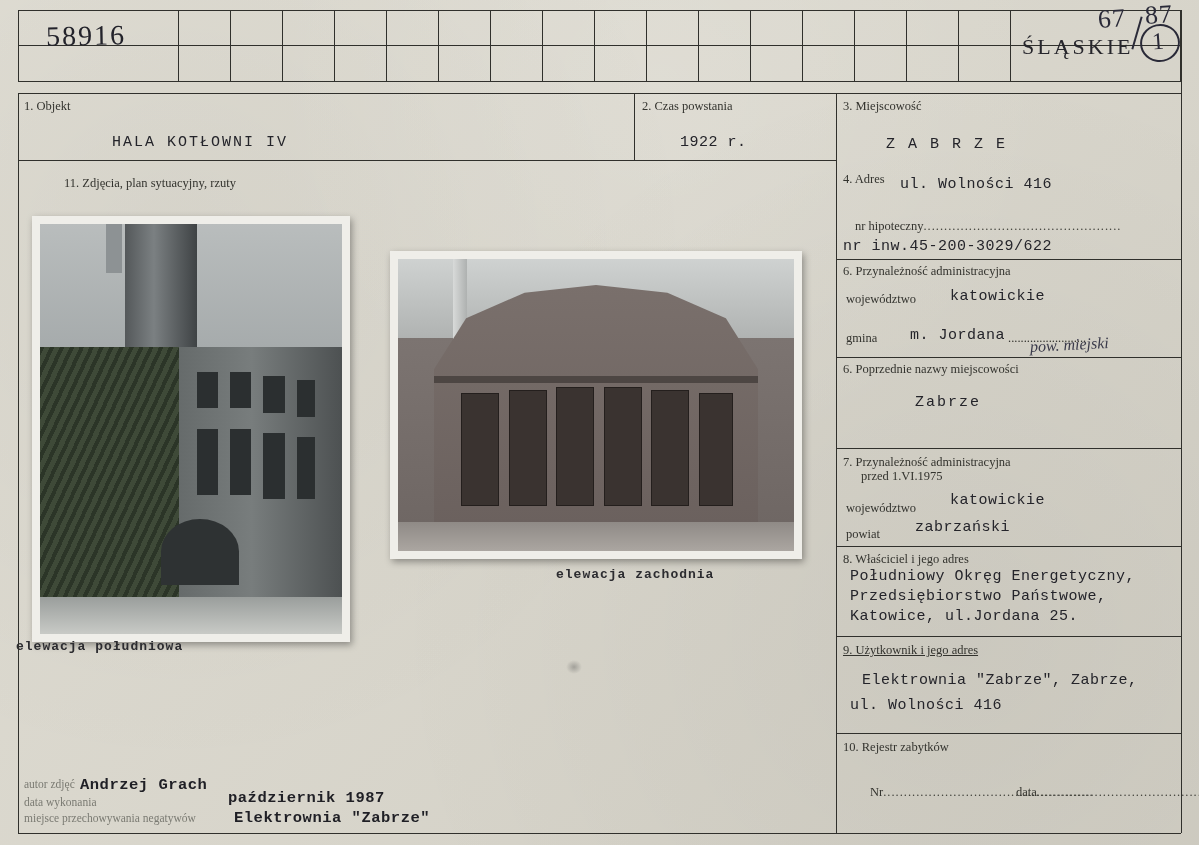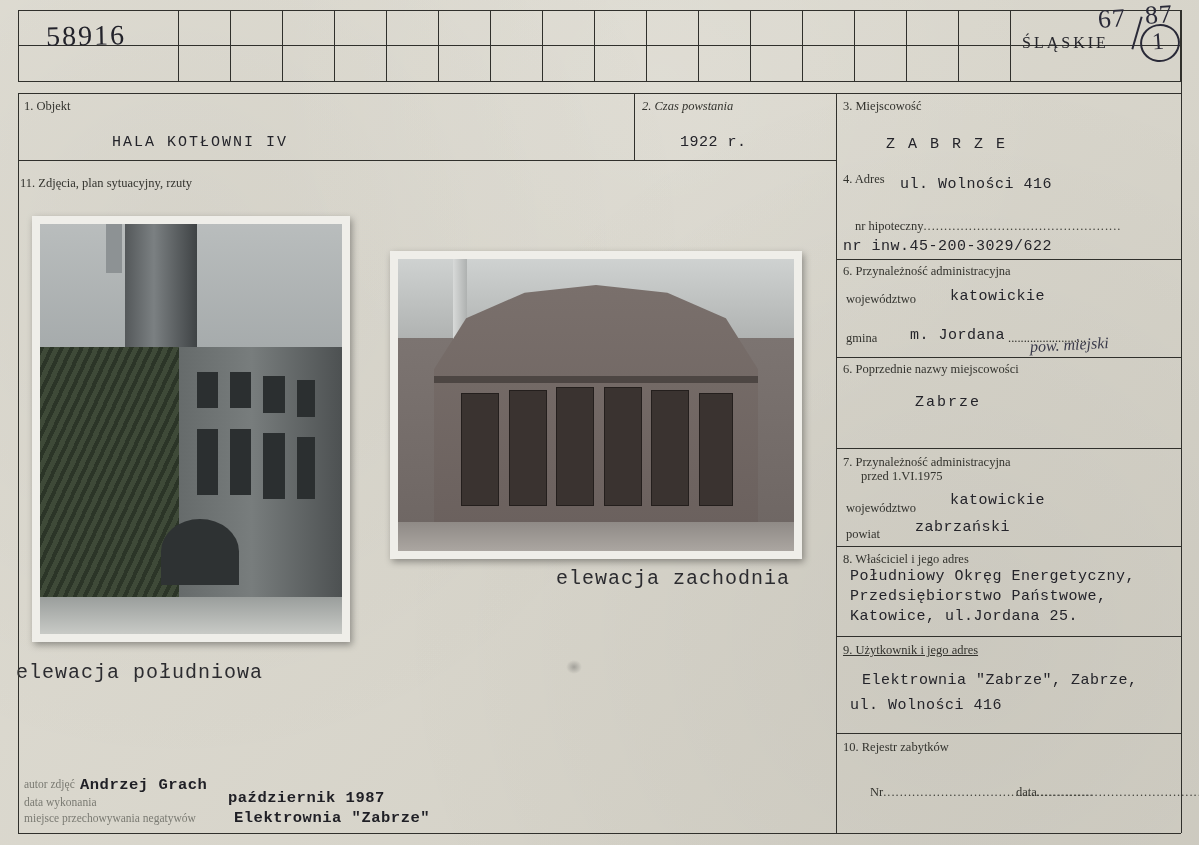--- a/index.html
+++ b/index.html
@@ -31,21 +31,21 @@
   .topgrid{position:absolute;left:18px;top:10px;width:1163px;height:72px;}
 
   .idnum{
     position:absolute;left:46px;top:20px;
     font-family:"Liberation Serif", serif;
     font-size:28px;color:#23232b;letter-spacing:2px;
     transform:rotate(-1.2deg);
   }
   .region{
     position:absolute;left:1022px;top:34px;
-    font-size:16px;letter-spacing:3px;color:#26262c;
+    font-size:22px;letter-spacing:3px;color:#26262c;
     font-family:"Liberation Serif", serif;
   }
   .yearhand{
     position:absolute;left:1098px;top:4px;
     font-family:"Liberation Serif", serif;
     font-size:26px;color:#2a2a38;
     transform:rotate(-4deg);letter-spacing:1px;
   }
   .slashhand{
     position:absolute;left:1136px;top:16px;width:2px;height:34px;
@@ -72,21 +72,21 @@
   
   .tw{
     position:absolute;
     font-family:"Liberation Mono", monospace;
     font-size:15px;color:#24242a;
     white-space:nowrap;letter-spacing:0.5px;
   }
   .caption{
     position:absolute;
     font-family:"Liberation Mono", monospace;
-    font-size:20px;color:#2c2c30;letter-spacing:1px;
+    font-size:13px;color:#2c2c30;letter-spacing:1px;font-weight:bold;
   }
   .dots{
     font-family:"Liberation Serif", serif;
     font-size:12.5px;color:#44443d;letter-spacing:1px;
   }
   .hand{
     position:absolute;
     font-family:"Liberation Serif", serif;
     font-style:italic;
     font-size:16px;color:#3a3a4a;
@@ -198,48 +198,48 @@
   <div class="hline" style="left:18px;top:93px;width:1163px;"></div>
   <div class="hline" style="left:18px;top:160px;width:819px;"></div>
   <div class="vline" style="left:18px;top:93px;height:67px;"></div>
   <div class="vline" style="left:634px;top:93px;height:67px;"></div>
   <div class="vline" style="left:836px;top:93px;height:740px;"></div>
   <div class="vline" style="left:1181px;top:10px;height:823px;"></div>
 
   <div class="flabel" style="left:24px;top:99px;">1. Objekt</div>
   <div class="tw" style="left:112px;top:134px;letter-spacing:2px;">HALA  KOTŁOWNI  IV</div>
 
-  <div class="flabel" style="left:642px;top:99px;font-style:italic;">2. Czas powstania</div>
+  <div class="flabel" style="left:642px;top:99px;">2. Czas powstania</div>
   <div class="tw" style="left:680px;top:134px;">1922 r.</div>
 
   <div class="flabel" style="left:843px;top:99px;">3. Miejscowość</div>
   <div class="tw" style="left:886px;top:136px;letter-spacing:2px;">Z A B R Z E</div>
 
-  <div class="flabel" style="left:20px;top:176px;">11. Zdjęcia, plan sytuacyjny, rzuty</div>
+  <div class="flabel" style="left:20px;top:176px;padding-left:44px;">11. Zdjęcia, plan sytuacyjny, rzuty</div>
 
   <div class="photo p1" style="left:32px;top:216px;">
     <div class="photoinner">
       <div class="p1sky"></div>
       <div class="p1chimney"></div>
       <div class="p1tower"></div>
       <div class="p1body"></div>
       <div class="p1ivy"></div>
       <div class="p1win" style="left:52%;top:36%;width:7%;height:9%;"></div>
       <div class="p1win" style="left:63%;top:36%;width:7%;height:9%;"></div>
       <div class="p1win" style="left:74%;top:37%;width:7%;height:9%;"></div>
       <div class="p1win" style="left:85%;top:38%;width:6%;height:9%;"></div>
       <div class="p1win" style="left:52%;top:50%;width:7%;height:16%;"></div>
       <div class="p1win" style="left:63%;top:50%;width:7%;height:16%;"></div>
       <div class="p1win" style="left:74%;top:51%;width:7%;height:16%;"></div>
       <div class="p1win" style="left:85%;top:52%;width:6%;height:15%;"></div>
       <div class="p1arch"></div>
       <div class="p1ground"></div>
     </div>
   </div>
-  <div class="caption" style="left:16px;top:661px;text-align:center;">elewacja południowa</div>
+  <div class="caption" style="left:16px;top:639px;text-align:center;">elewacja południowa</div>
 
   <div class="photo p2" style="left:390px;top:251px;">
     <div class="photoinner">
       <div class="p2sky"></div>
       <div class="p2chim"></div>
       <div class="p2gable"></div>
       <div class="p2band"></div>
       <div class="p2win" style="left:16%;top:46%;width:9%;height:38%;"></div>
       <div class="p2win" style="left:28%;top:45%;width:9%;height:39%;"></div>
       <div class="p2win" style="left:40%;top:44%;width:9%;height:40%;"></div>

